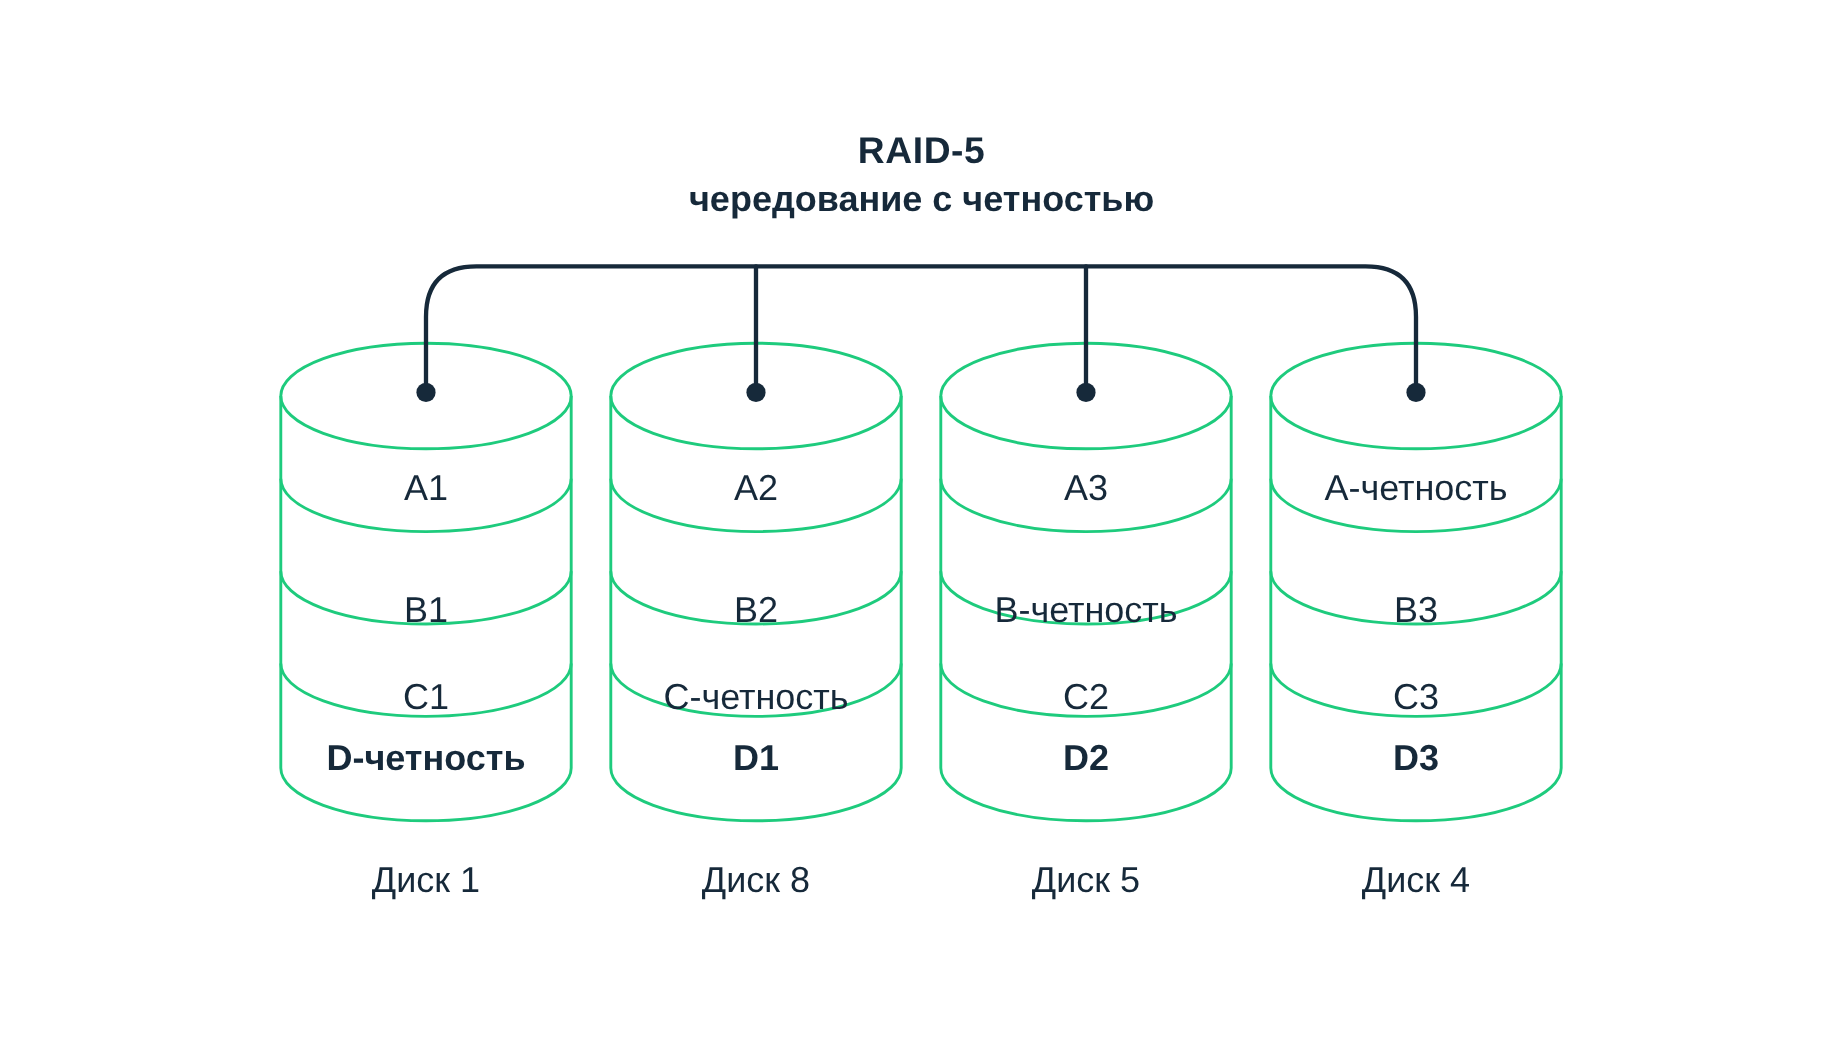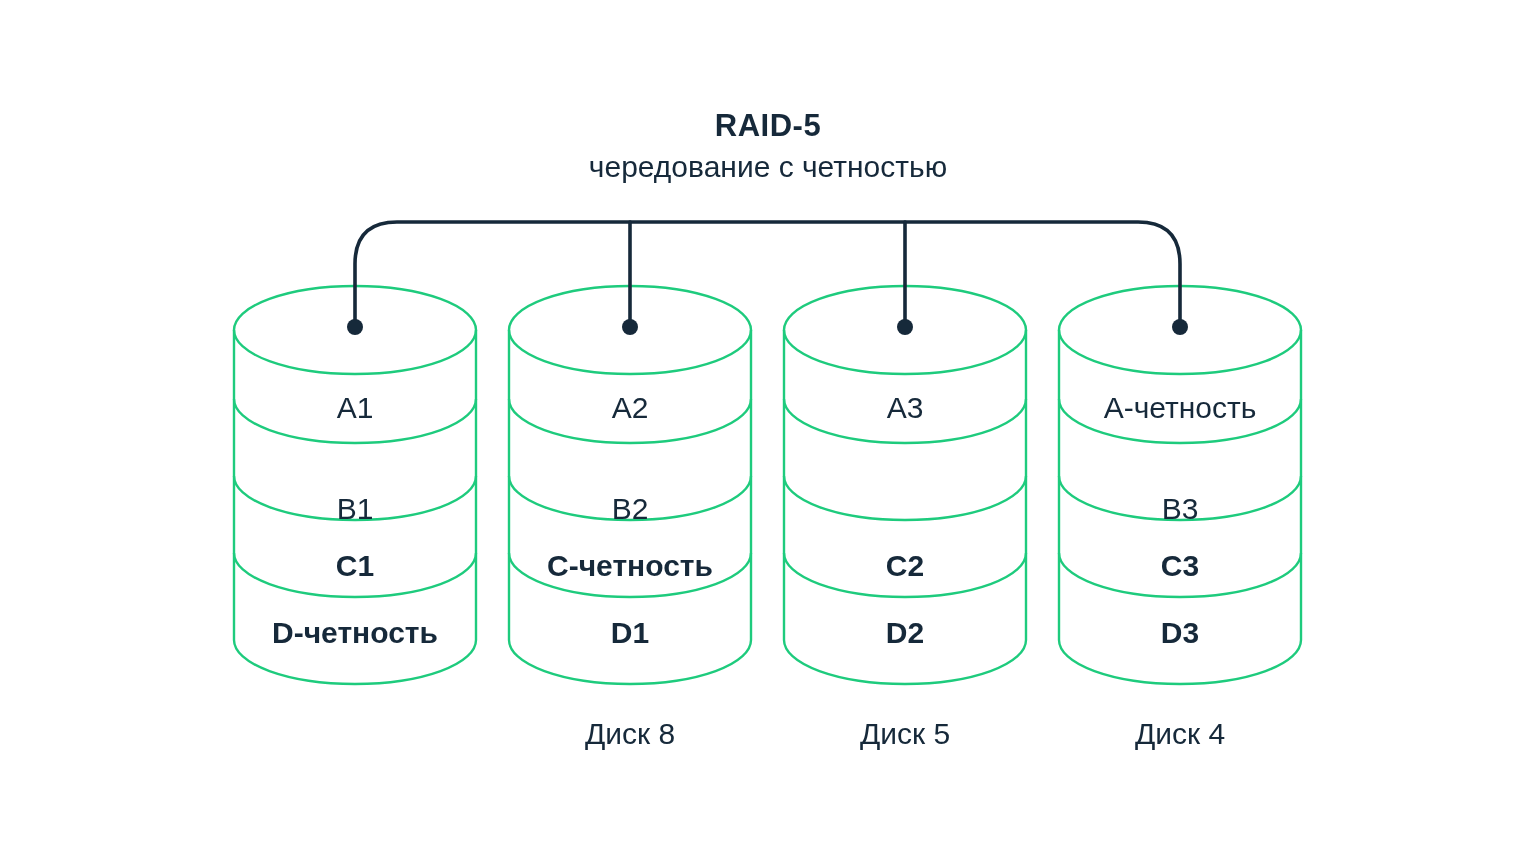--- a/index.html
+++ b/index.html
@@ -25,21 +25,21 @@
     text-align: center;
   }
   .title {
     font-size: 31px;
     font-weight: 700;
     line-height: 40px;
     letter-spacing: 0.5px;
   }
   .subtitle {
     font-size: 30px;
-    font-weight: 400;
+    font-weight: 700;
     line-height: 42px;
   }
   svg.diagram {
     position: absolute;
     left: 0;
     top: 0;
   }
   .cylinder {
     stroke: var(--green);
     stroke-width: 2.4;
@@ -69,21 +69,21 @@
     height: 40px;
     display: flex;
     align-items: center;
     justify-content: center;
     font-size: 30px;
     color: var(--ink);
     white-space: nowrap;
   }
   .seg-a { top: 388px; }
   .seg-b { top: 489px; }
-  .seg-c { top: 546px; font-weight: bold; }
+  .seg-c { top: 562px; }
   .seg-d { top: 613px; font-weight: bold; }
   .disk-label { top: 714px; font-size: 30px; }
 </style>
 </head>
 <body>
 
 <div class="canvas">
 
   <div class="title-block">
     <div class="title">RAID-5</div>
@@ -116,32 +116,34 @@
     <circle class="dot" cx="630" cy="327" r="8"></circle>
     <circle class="dot" cx="905" cy="327" r="8"></circle>
     <circle class="dot" cx="1180" cy="327" r="8"></circle>
   </svg>
 
   <div class="disk-group disk-1">
     <div class="seg-label seg-a">A1</div>
     <div class="seg-label seg-b">B1</div>
     <div class="seg-label seg-c">C1</div>
     <div class="seg-label seg-d">D-четность</div>
+    <div class="disk-label">Диск 1</div>
   </div>
 
   <div class="disk-group disk-2">
     <div class="seg-label seg-a">A2</div>
     <div class="seg-label seg-b">B2</div>
     <div class="seg-label seg-c">C-четность</div>
     <div class="seg-label seg-d">D1</div>
     <div class="disk-label">Диск 8</div>
   </div>
 
   <div class="disk-group disk-3">
     <div class="seg-label seg-a">A3</div>
+    <div class="seg-label seg-b">B-четность</div>
     <div class="seg-label seg-c">C2</div>
     <div class="seg-label seg-d">D2</div>
     <div class="disk-label">Диск 5</div>
   </div>
 
   <div class="disk-group disk-4">
     <div class="seg-label seg-a">A-четность</div>
     <div class="seg-label seg-b">B3</div>
     <div class="seg-label seg-c">C3</div>
     <div class="seg-label seg-d">D3</div>

